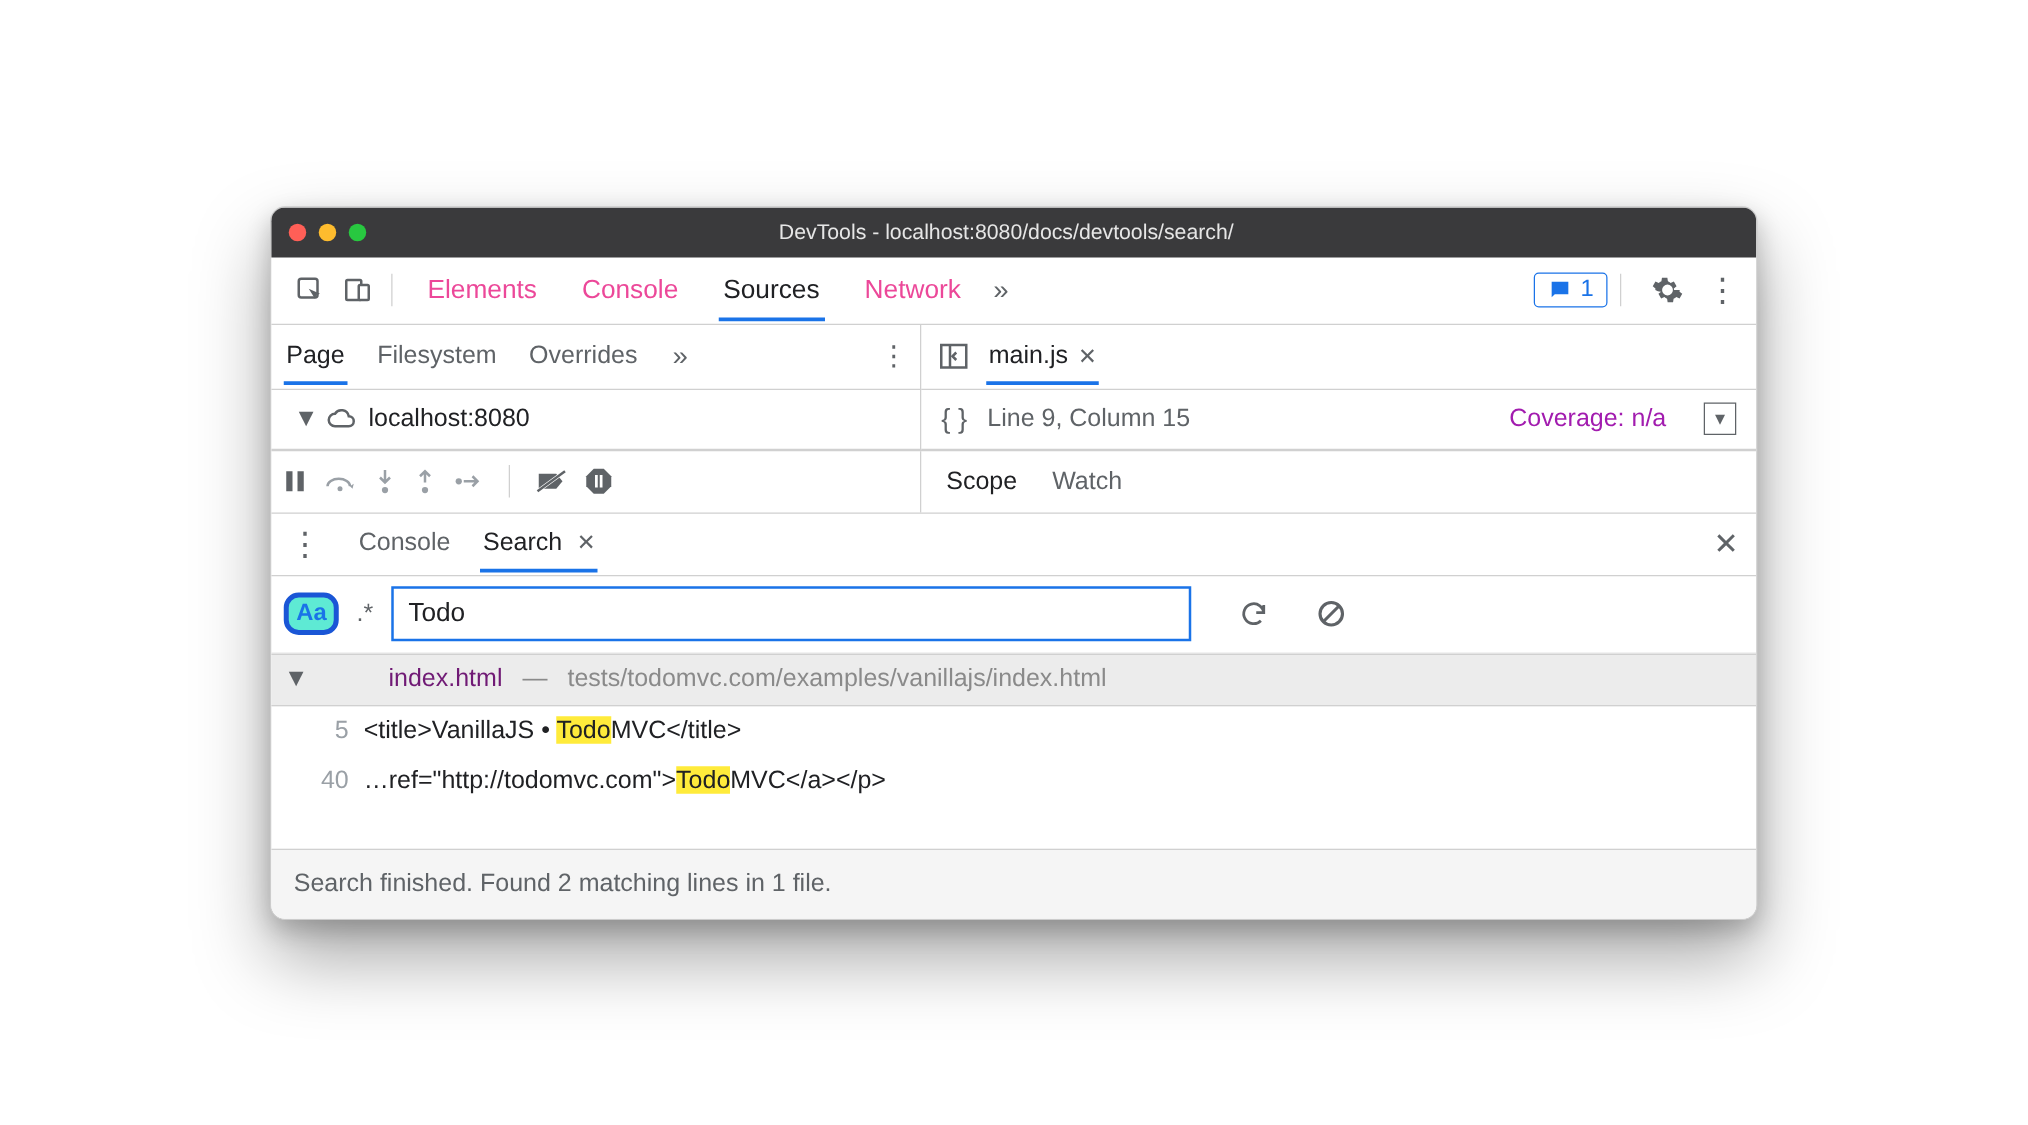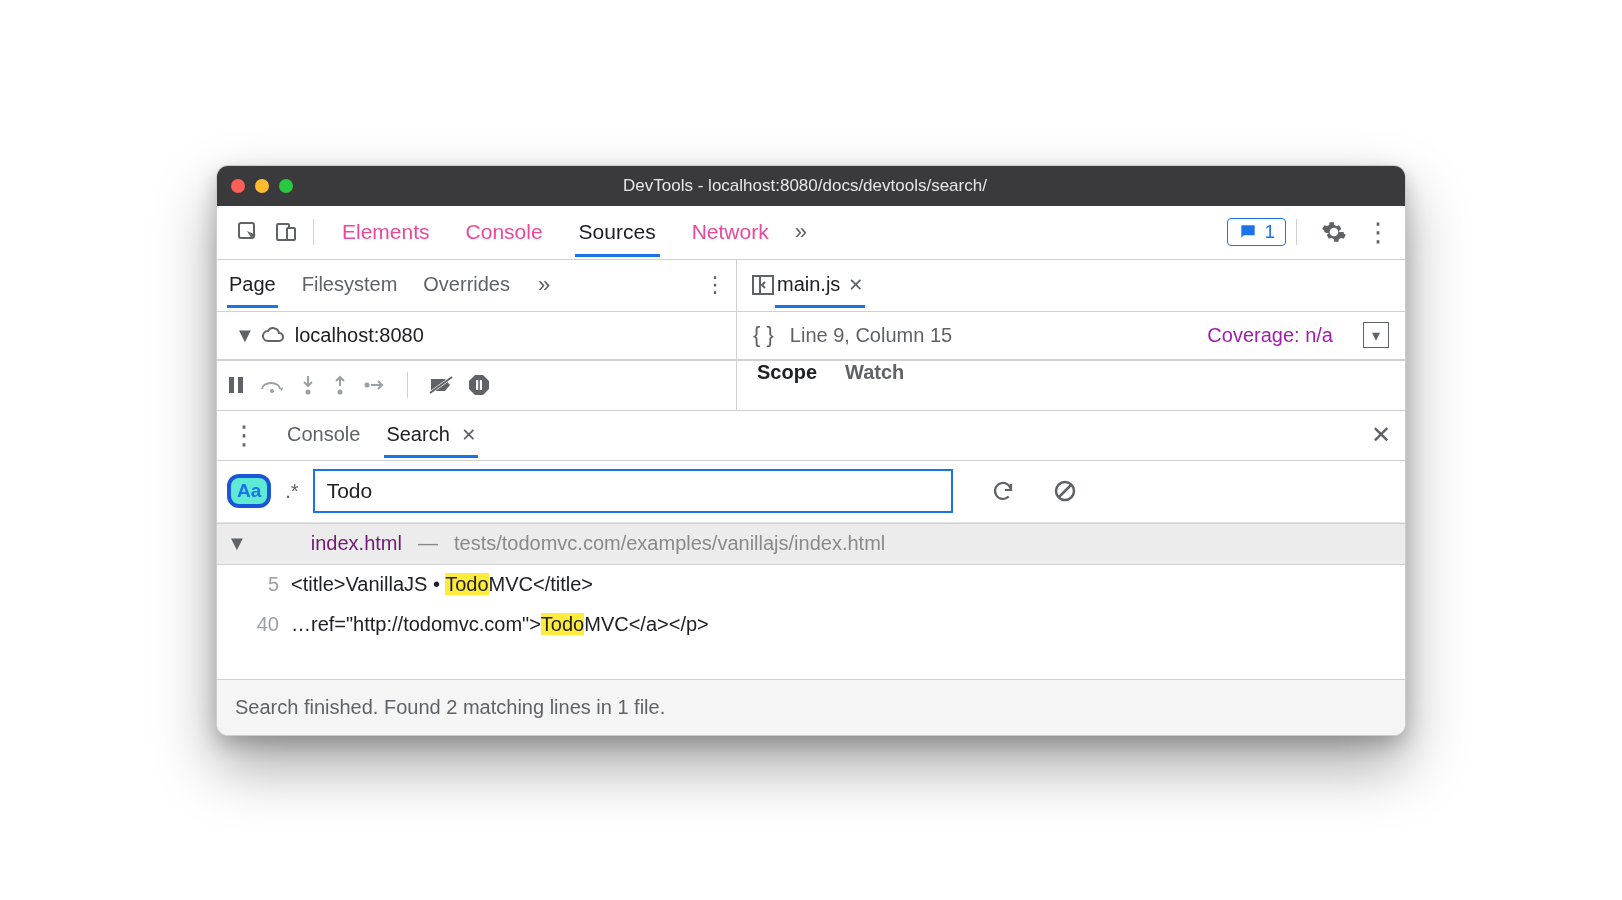--- a/index.html
+++ b/index.html
@@ -74,32 +74,32 @@
   .sub-tab.active { color: #202124; border-bottom-color: #1a73e8; }
   .kebab-small { margin-left: auto; font-size: 22px; color: #5f6367; cursor: pointer; }
 
   .tree-row {
     display: flex; align-items: center; height: 48px; padding-left: 18px;
     font-size: 20px; color: #202124; border-bottom: 1px solid #d0d0d0;
   }
   .disclose { margin-right: 6px; color: #5f6367; }
   .cloud { margin-right: 8px; color: #5f6367; }
 
-  .file-tabs { display: flex; align-items: center; height: 52px; border-bottom: 1px solid #d0d0d0; padding: 0 14px; }
+  .file-tabs { display: flex; align-items: center; height: 52px; border-bottom: 1px solid #d0d0d0; padding: 0 14px; gap: 14px; }
   .nav-toggle { color: #5f6367; cursor: pointer; }
   .file-tab { display: flex; align-items: center; gap: 8px; font-size: 20px; color: #202124; padding: 11px 2px 9px; border-bottom: 3px solid #1a73e8; cursor: pointer;}
   .file-close { font-size: 18px; color: #5f6367; cursor: pointer; }
 
   .status-row { display: flex; align-items: center; height: 48px; padding: 0 16px; border-bottom: 1px solid #d0d0d0; gap: 16px; }
   .braces { color: #5f6367; font-size: 22px; cursor: pointer; }
   .status-text { font-size: 20px; color: #5f6367; }
   .coverage { margin-left: auto; font-size: 20px; color: #a21caf; }
   .dropdown-box { margin-left: 14px; width: 26px; height: 26px; border: 1px solid #5f6367; display: flex; align-items: center; justify-content: center; color:#5f6367; cursor: pointer; }
 
-  .debug-row { display: flex; align-items: flex-start; height: 50px; border-bottom: 1px solid #d0d0d0; font-weight: bold; }
+  .debug-row { display: flex; align-items: center; height: 50px; border-bottom: 1px solid #d0d0d0; }
   .debug-left { flex: 0 0 520px; display: flex; align-items: center; padding: 0 10px; gap: 14px; border-right: 1px solid #d0d0d0; height: 100%; }
   .debug-icon { color: #9aa0a6; cursor: pointer; }
   .debug-right { flex: 1; display: flex; align-items: center; padding: 0 20px; gap: 28px; }
   .scope-tab { font-size: 20px; color: #202124; cursor: pointer; }
   .watch-tab { font-size: 20px; color: #5f6367; cursor: pointer; }
 
   .drawer-tabs { display: flex; align-items: center; height: 50px; border-bottom: 1px solid #d0d0d0; padding: 0 14px; gap: 22px; }
   .drawer-tab { font-size: 20px; color: #5f6367; padding: 11px 2px 9px; border-bottom: 3px solid transparent; cursor:pointer; }
   .drawer-tab.active { color: #202124; border-bottom-color: #1a73e8; }
   .drawer-close { margin-left: auto; font-size: 24px; color: #5f6367; cursor: pointer; }

